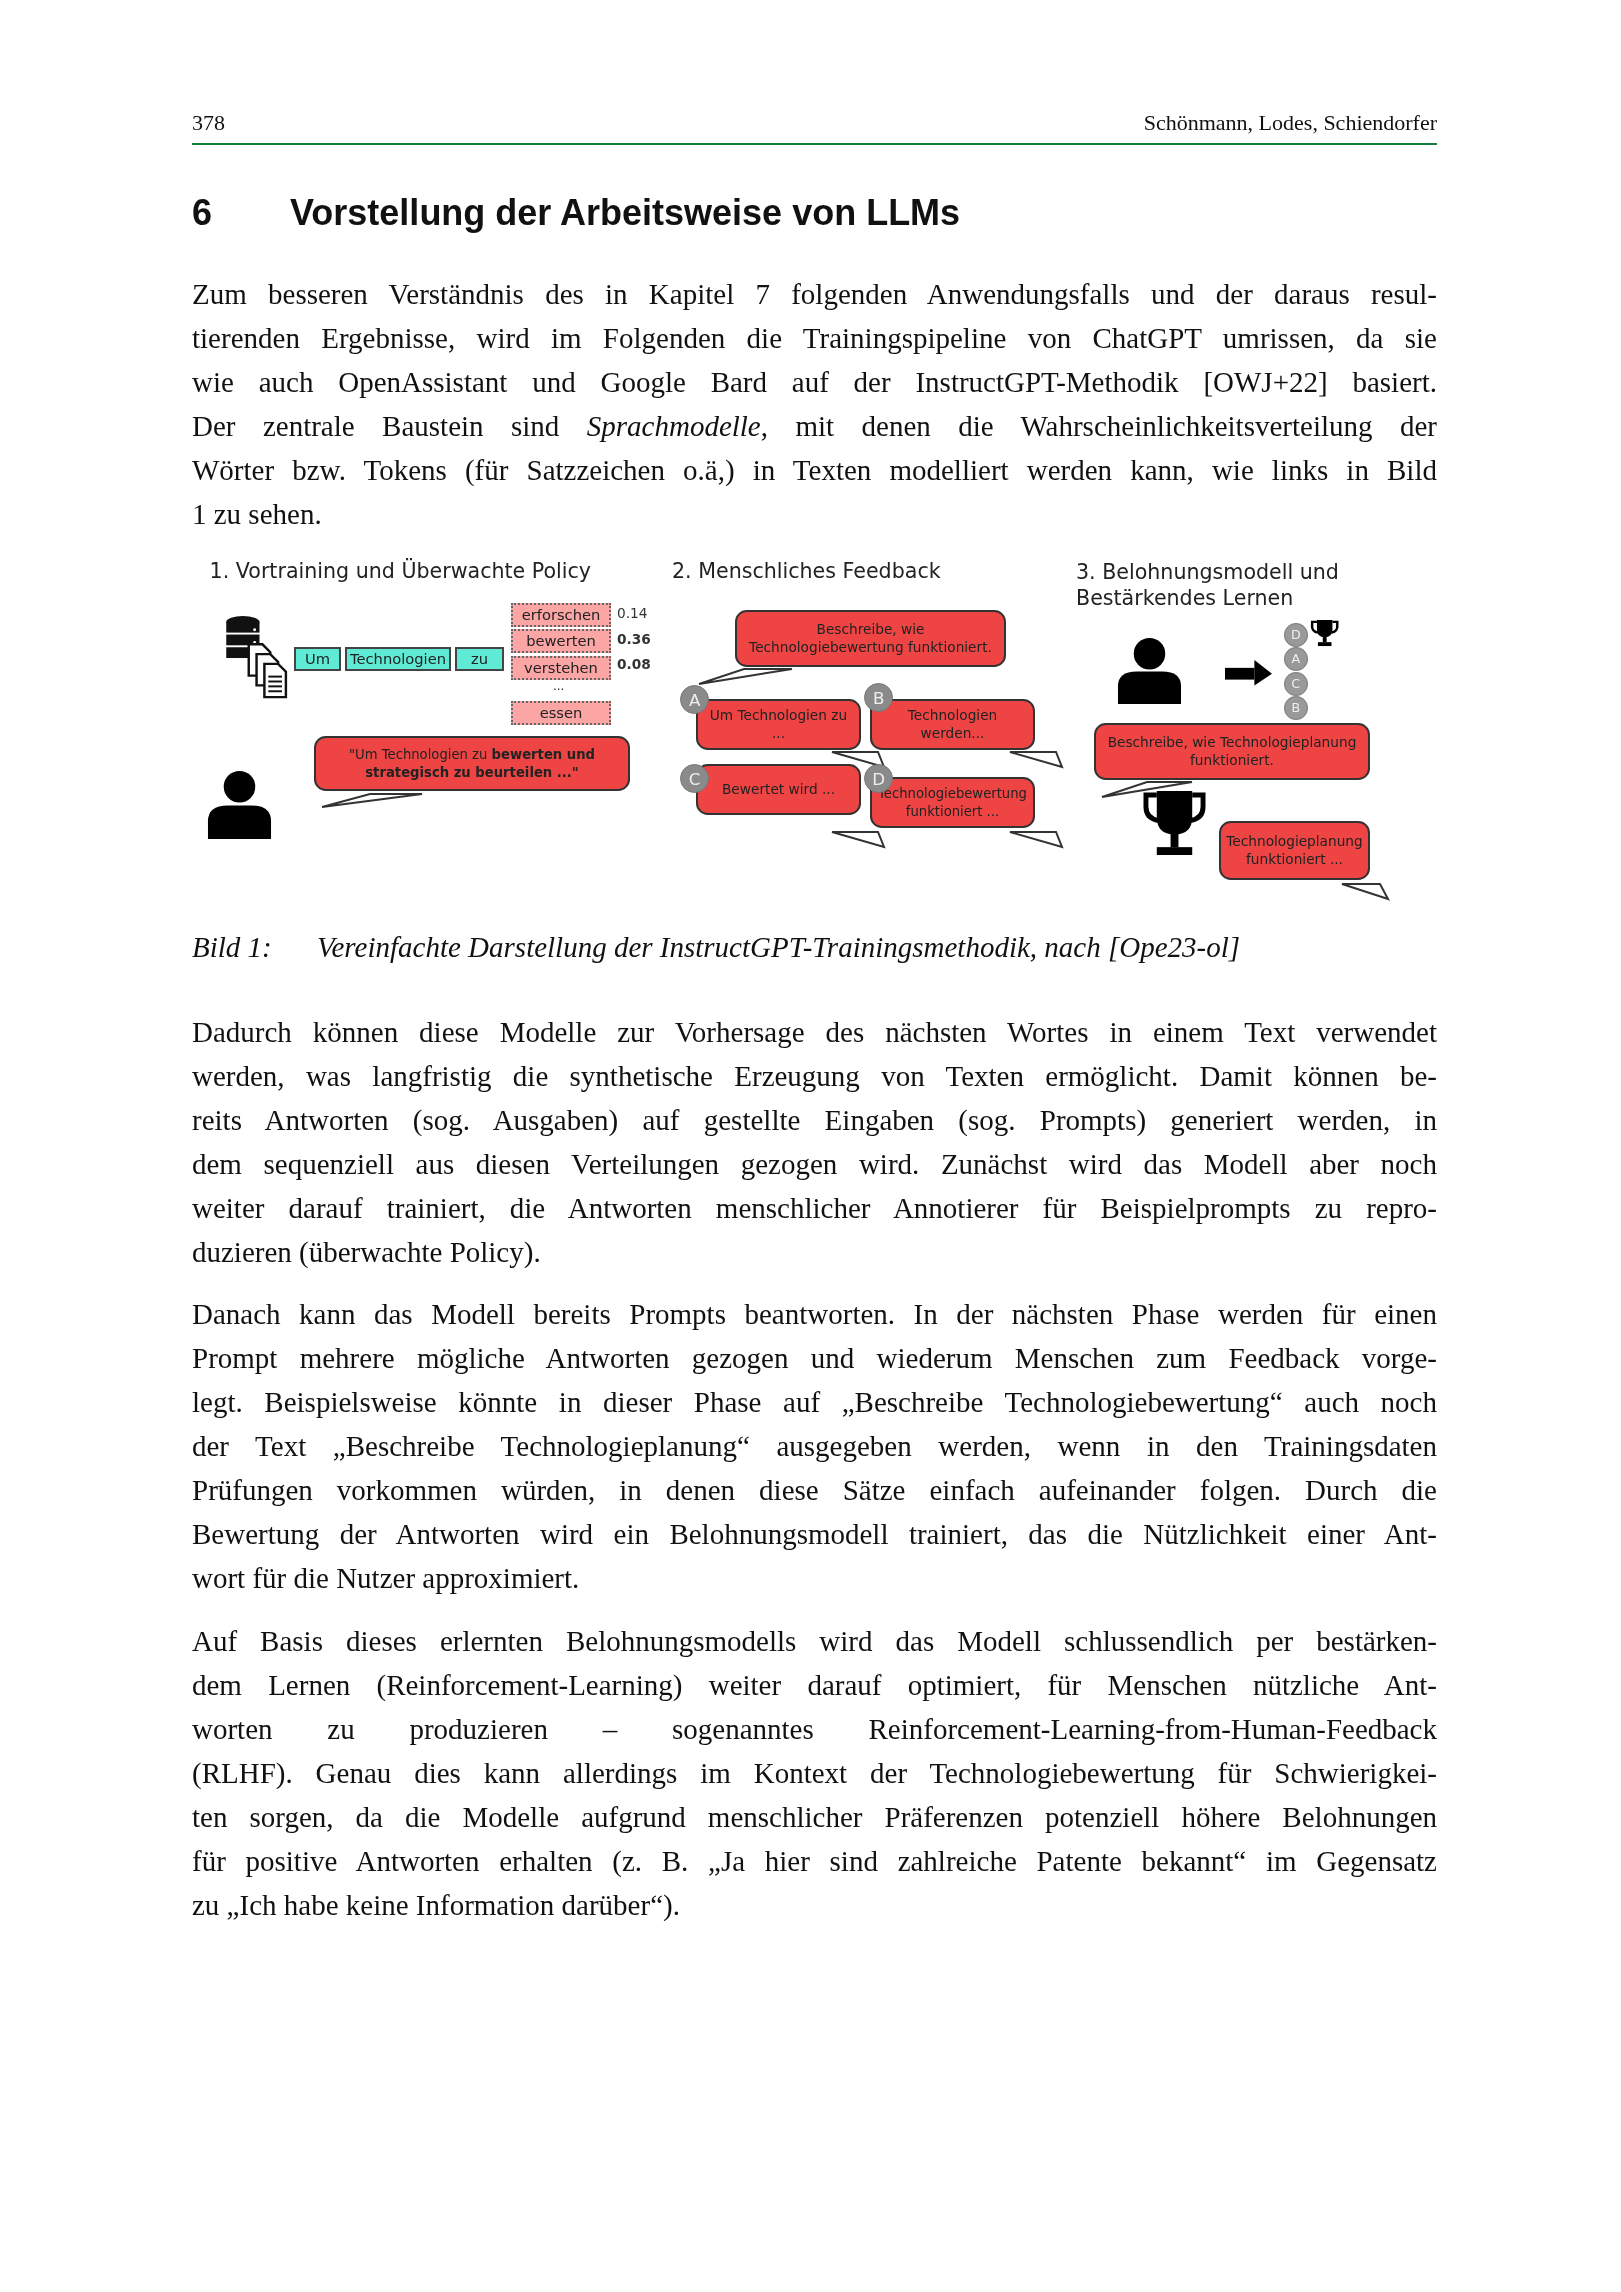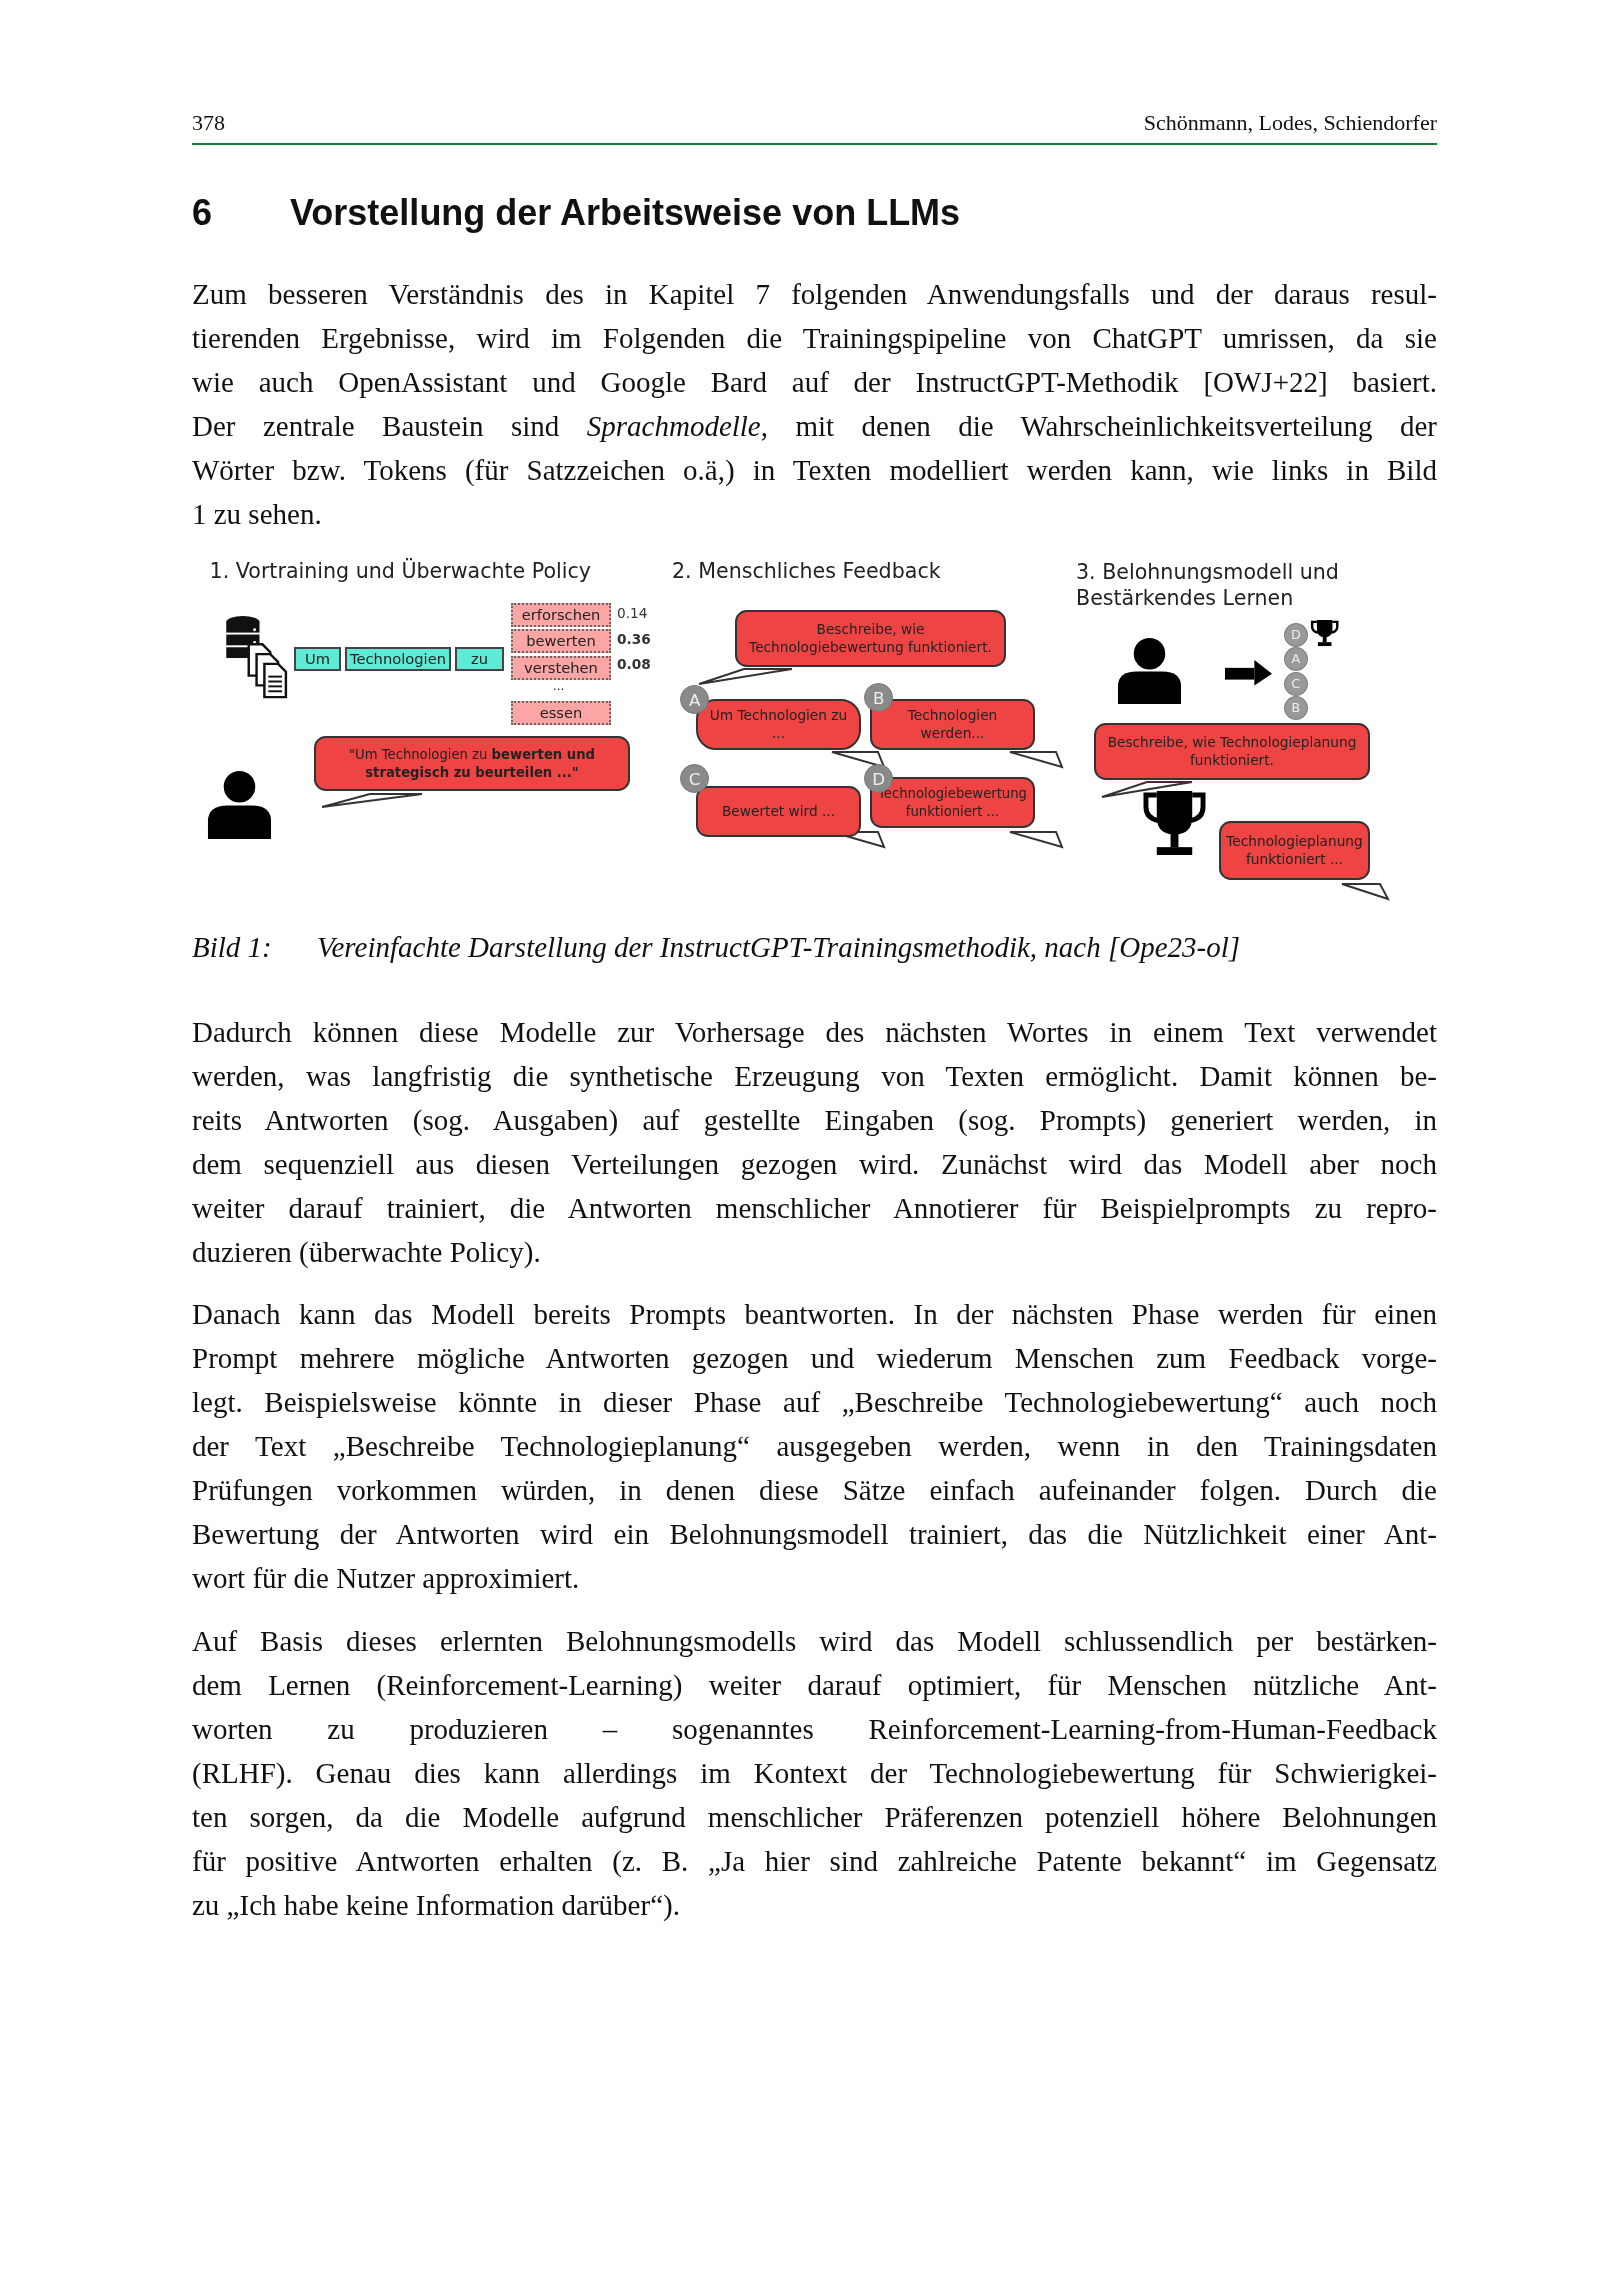--- a/index.html
+++ b/index.html
@@ -104,23 +104,23 @@
   <div class="bubble" style="left:543px; top:56px; width:271px; height:57px;">
     <div><span>Beschreibe, wie</span><br><span>Technologiebewertung funktioniert.</span></div>
   </div>
 
   <svg style="left:0; top:0;" width="1" height="1" viewBox="0 0 1 1">
     <polygon points="640,198 692,213 686,198" fill="#fff" stroke="#333" stroke-width="2"></polygon>
     <polygon points="818,198 870,213 864,198" fill="#fff" stroke="#333" stroke-width="2"></polygon>
     <polygon points="640,278 692,293 686,278" fill="#fff" stroke="#333" stroke-width="2"></polygon>
     <polygon points="818,278 870,293 864,278" fill="#fff" stroke="#333" stroke-width="2"></polygon>
   </svg>
-  <div class="bubble" style="left:504px; top:145px; width:165px; height:51px;border-radius:20px;">Um Technologien zu ...</div>
+  <div class="bubble" style="left:504px; top:145px; width:165px; height:51px;">Um Technologien zu ...</div>
   <div class="bubble" style="left:678px; top:145px; width:165px; height:51px;">Technologien werden...</div>
-  <div class="bubble" style="left:504px; top:232px; width:165px; height:51px;">Bewertet wird ...</div>
+  <div class="bubble" style="left:504px; top:210px; width:165px; height:51px;">Bewertet wird ...</div>
   <div class="bubble" style="left:678px; top:223px; width:165px; height:51px; font-size:13.2px;">Technologiebewertung funktioniert ...</div>
   <div class="badge" style="left:488px; top:131px;">A</div>
   <div class="badge" style="left:672px; top:129px;">B</div>
   <div class="badge" style="left:488px; top:210px;">C</div>
   <div class="badge" style="left:672px; top:210px;">D</div>
 
   <div class="abs fig-title" style="left:884px; top:4.9px; line-height:26.5px;">
     <span>3. Belohnungsmodell und</span><br>
     <span>Bestärkendes Lernen</span>
   </div>

